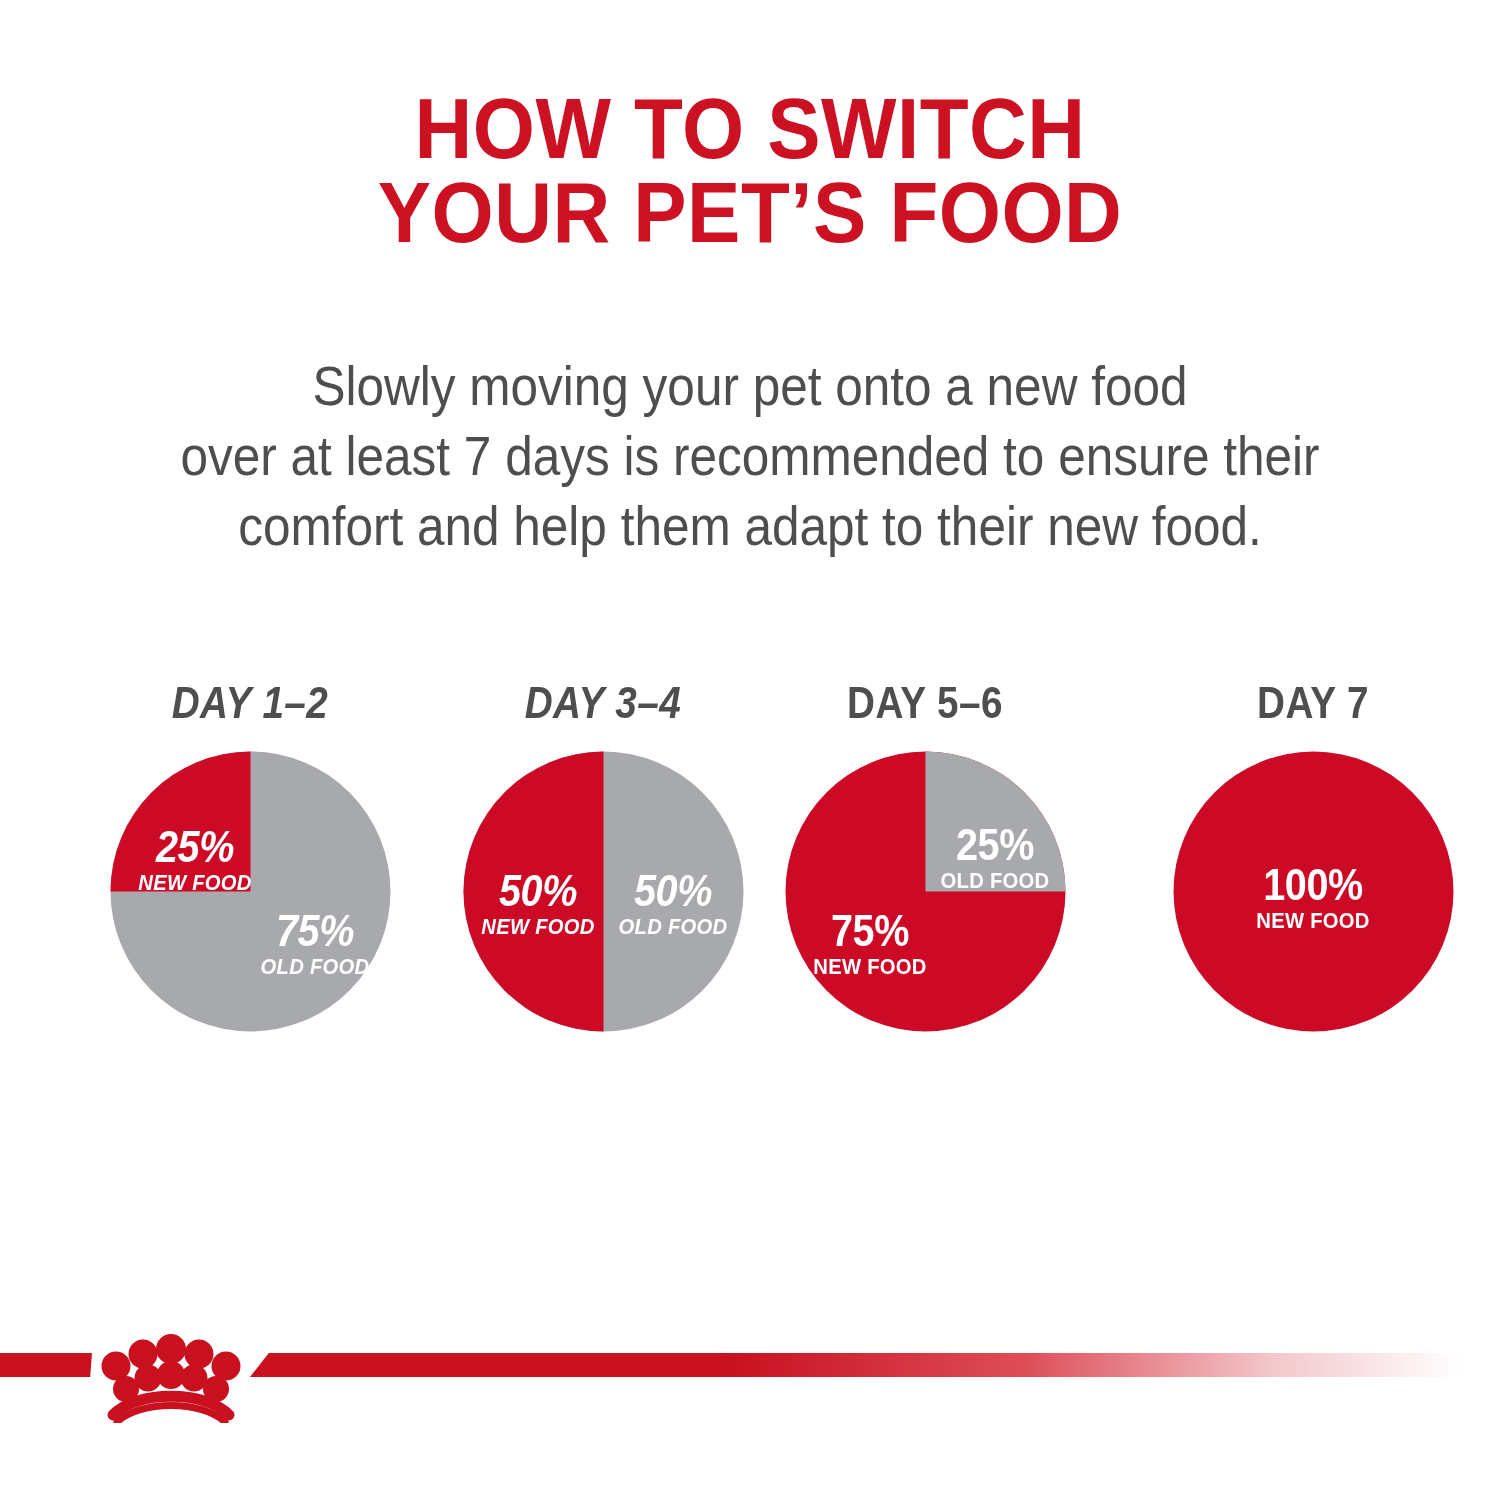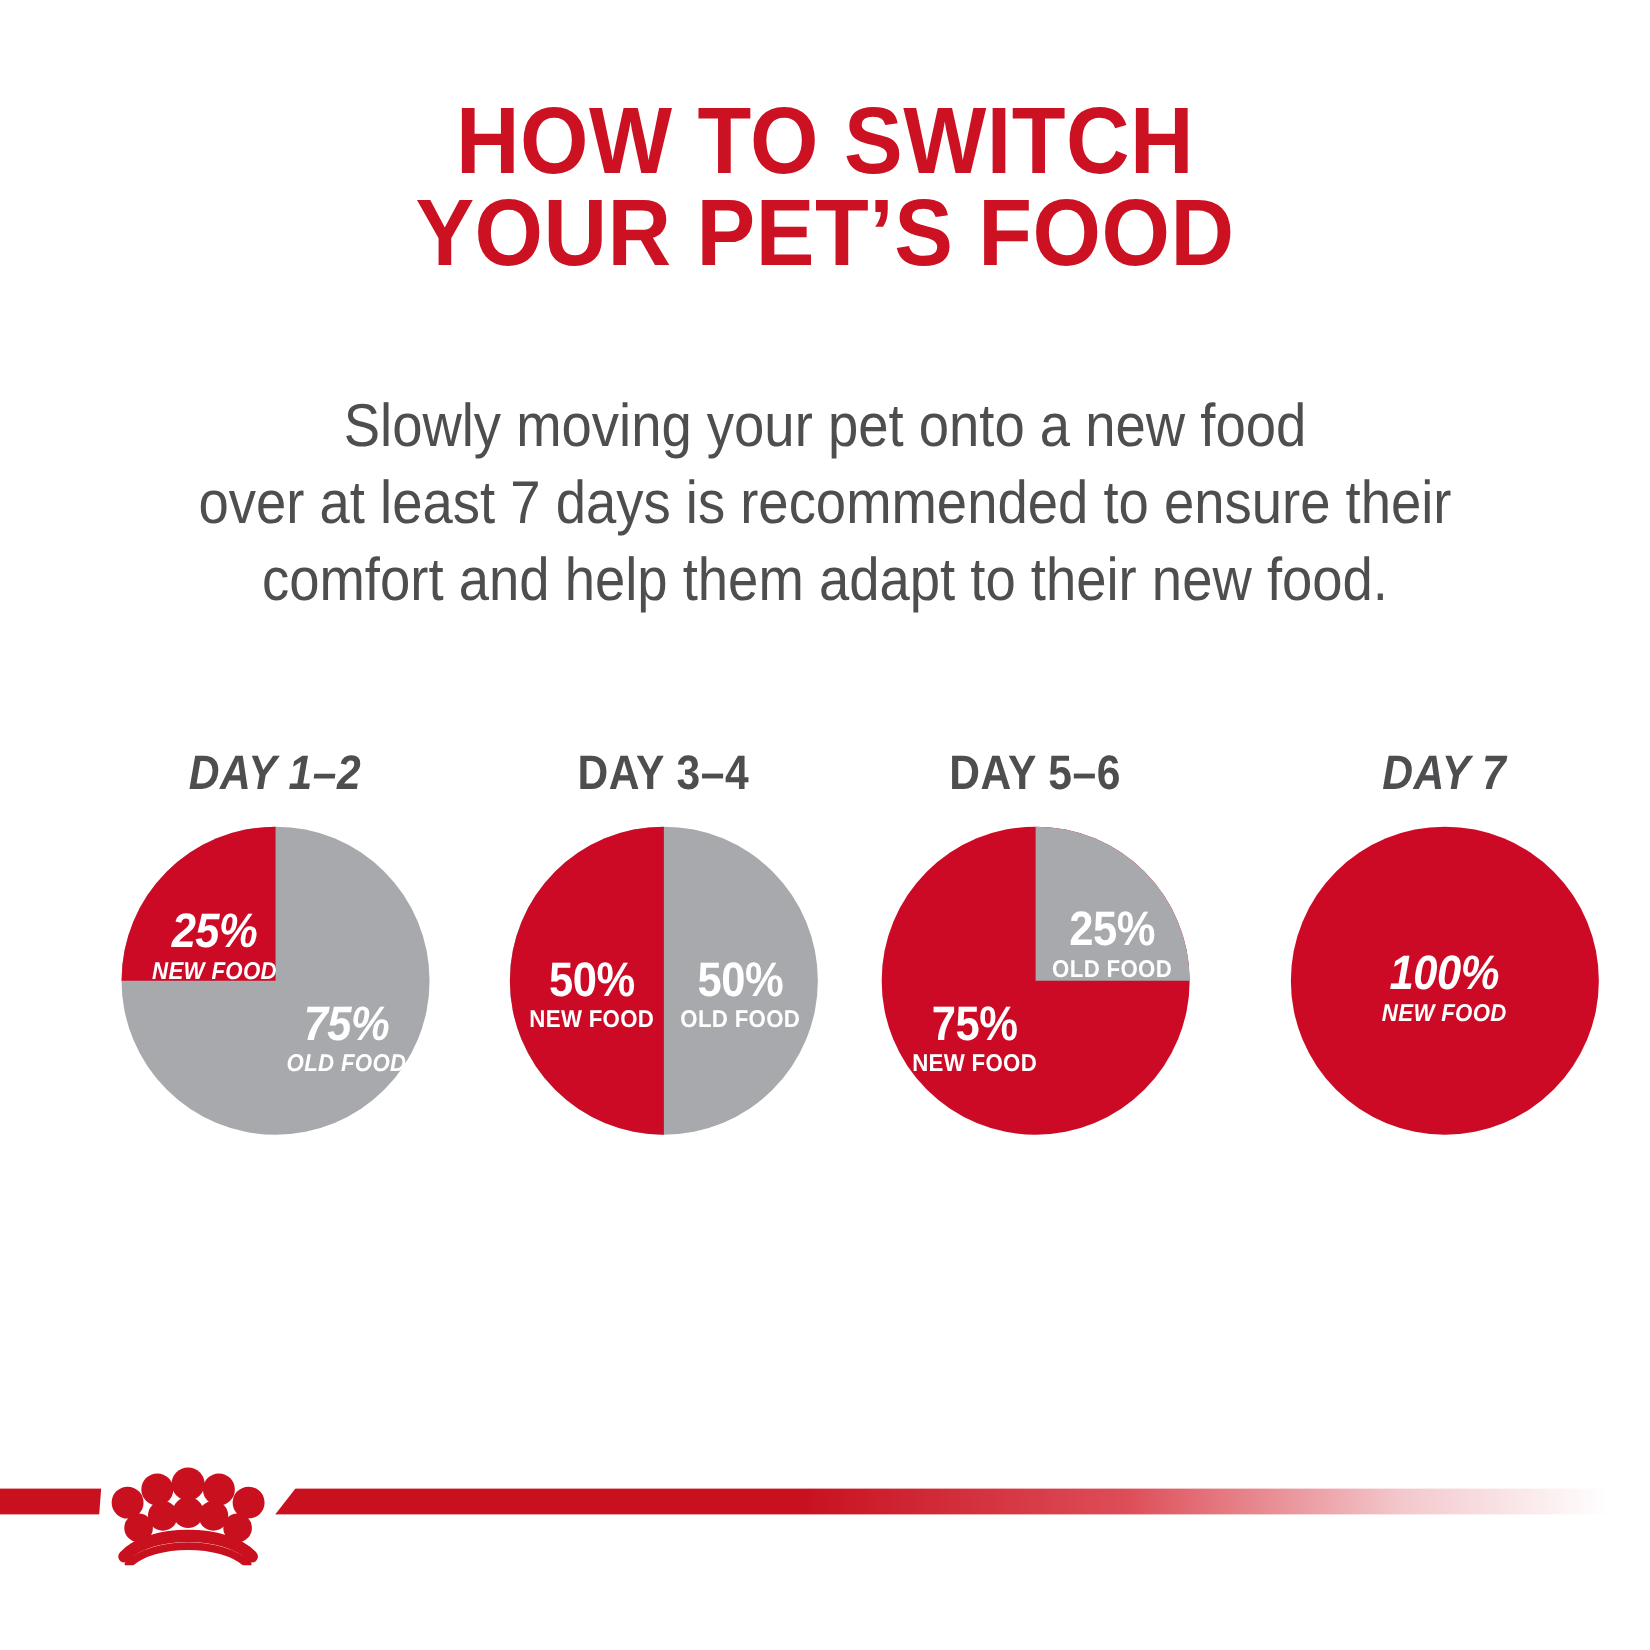--- a/index.html
+++ b/index.html
@@ -64,23 +64,23 @@
     width: 1500px;
     height: 430px;
   }
   .pie-col {
     position: absolute;
     top: 0;
     width: 330px;
     height: 430px;
   }
   .pie-col.c0 { left: 85px; font-style: italic; }
-  .pie-col.c1 { left: 438px; }
-  .pie-col.c2 { left: 776px; }
-  .pie-col.c3 { left: 1148px; font-style: italic; }
+  .pie-col.c1 { left: 438px; font-style: italic; }
+  .pie-col.c2 { left: 760px; }
+  .pie-col.c3 { left: 1148px; }
 
   .day-label {
     position: absolute;
     top: 0;
     left: 0;
     width: 330px;
     text-align: center;
     color: #4E4E50;
     font-weight: 700;
     font-size: 44px;

